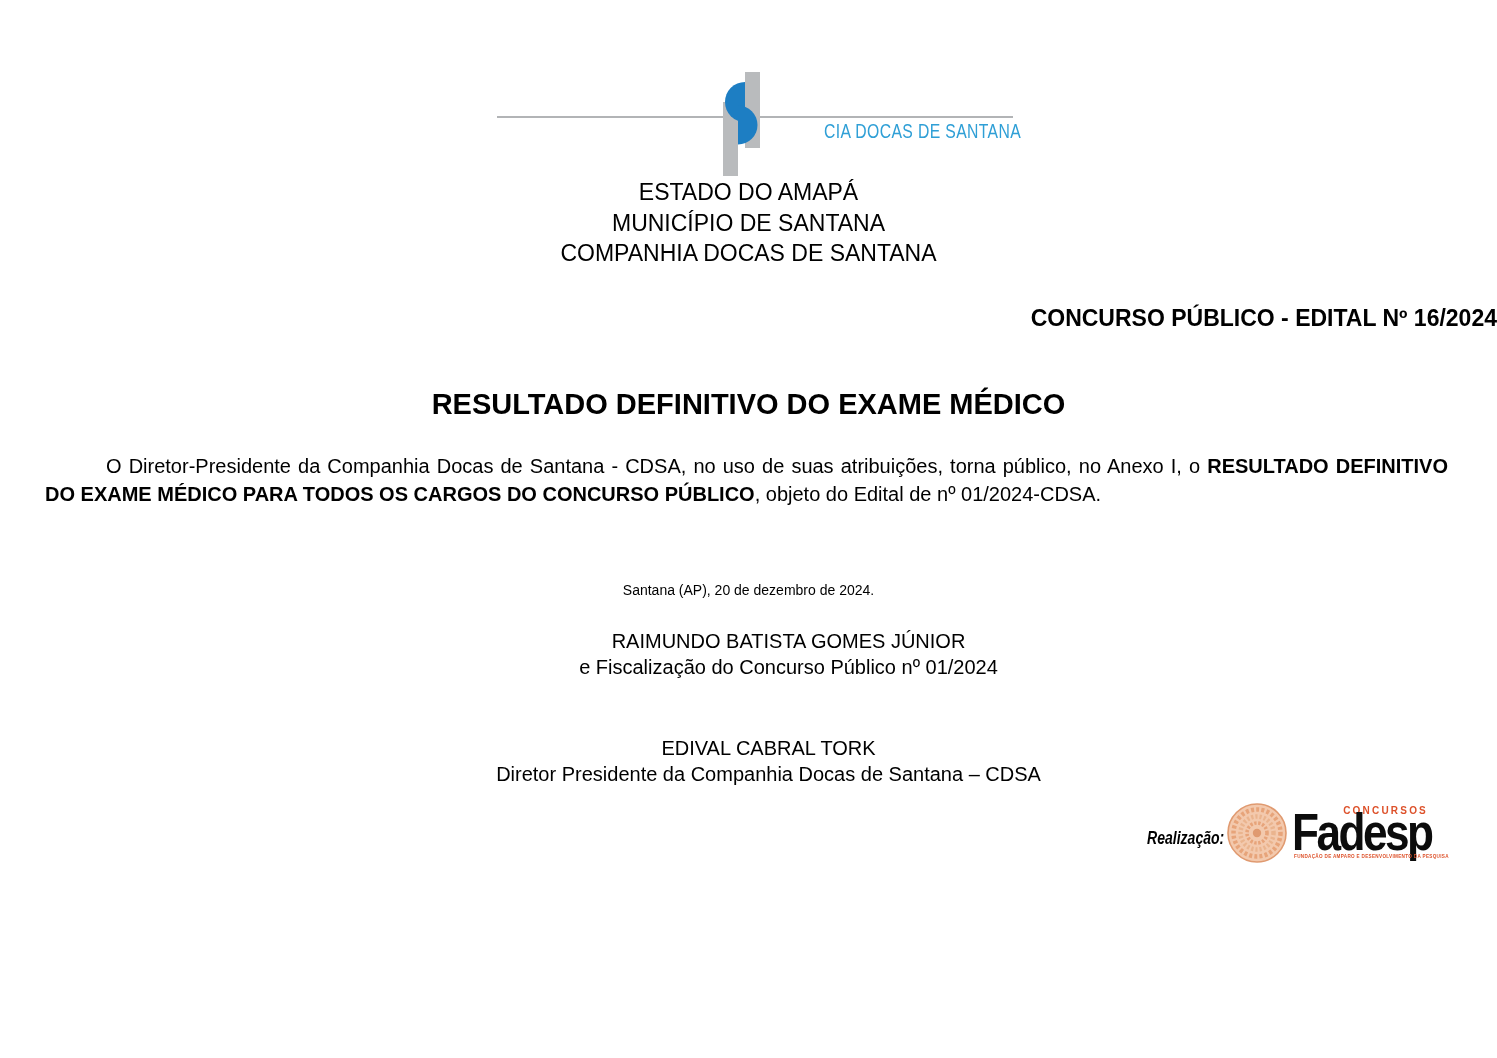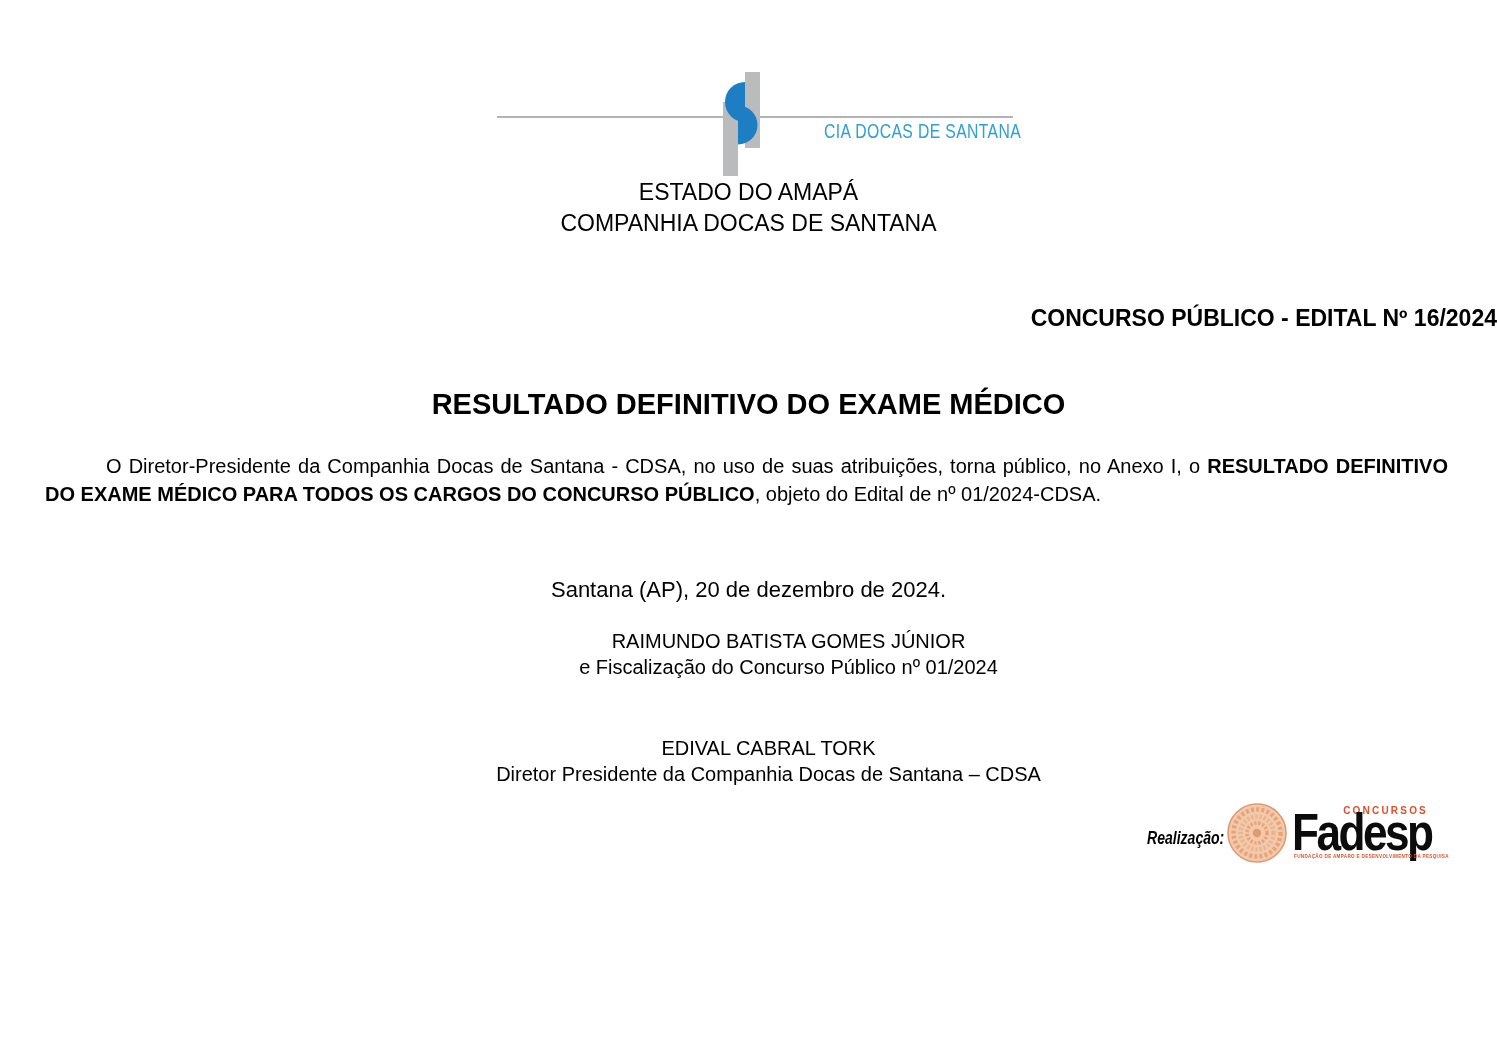--- a/index.html
+++ b/index.html
@@ -43,21 +43,21 @@
   }
   
   .para {
     position: absolute; top: 452px; left: 45px; width: 1403px;
     font-size: 20px; line-height: 28px;
     text-align: justify; text-indent: 61px;
   }
   .para b { font-weight: bold; }
   .dateline {
     position: absolute; top: 580px; left: 0; width: 100%;
-    text-align: center; font-size: 22px; line-height: 20px;
+    text-align: center; font-size: 14px; line-height: 20px;
   }
   .sig-1 {
     position: absolute; top: 629px; left: 0; width: 100%;
     text-align: center; font-size: 20px; line-height: 25.5px; margin-left: 40px;
   }
   .sig-2 {
     position: absolute; top: 735px; left: 8px; width: 100%;
     text-align: center; font-size: 20px; line-height: 26px; margin-left: 12px;
   }
   
@@ -99,20 +99,21 @@
     <rect x="27" y="8" width="15" height="76" fill="#b9bbbd"></rect>
     <rect x="5" y="38" width="15" height="74" fill="#b9bbbd"></rect>
     <path d="M27,18 A20,20 0 0 0 27,58 Z" fill="#1d7ec3"></path>
     <path d="M20,41.5 A19.5,19.5 0 0 1 20,80.5 Z" fill="#1d7ec3"></path>
   </svg>
 
   <div class="logo-caption">CIA DOCAS DE SANTANA</div>
 
   <div class="org-block">
     <div>ESTADO DO AMAPÁ</div>
+    <div>MUNICÍPIO DE SANTANA</div>
     <div>COMPANHIA DOCAS DE SANTANA</div>
   </div>
 
   <div class="edital-line">CONCURSO PÚBLICO - EDITAL Nº 16/2024</div>
 
   <div class="doc-title">RESULTADO DEFINITIVO DO EXAME MÉDICO</div>
 
   <p class="para"><span>O Diretor-Presidente da Companhia Docas de Santana - CDSA, no uso de suas atribuições, torna público, no Anexo I, o </span><b>RESULTADO DEFINITIVO DO EXAME MÉDICO PARA TODOS OS CARGOS DO CONCURSO PÚBLICO</b><span>, objeto do Edital de nº 01/2024-CDSA.</span></p>
 
   <div class="dateline">Santana (AP), 20 de dezembro de 2024.</div>

